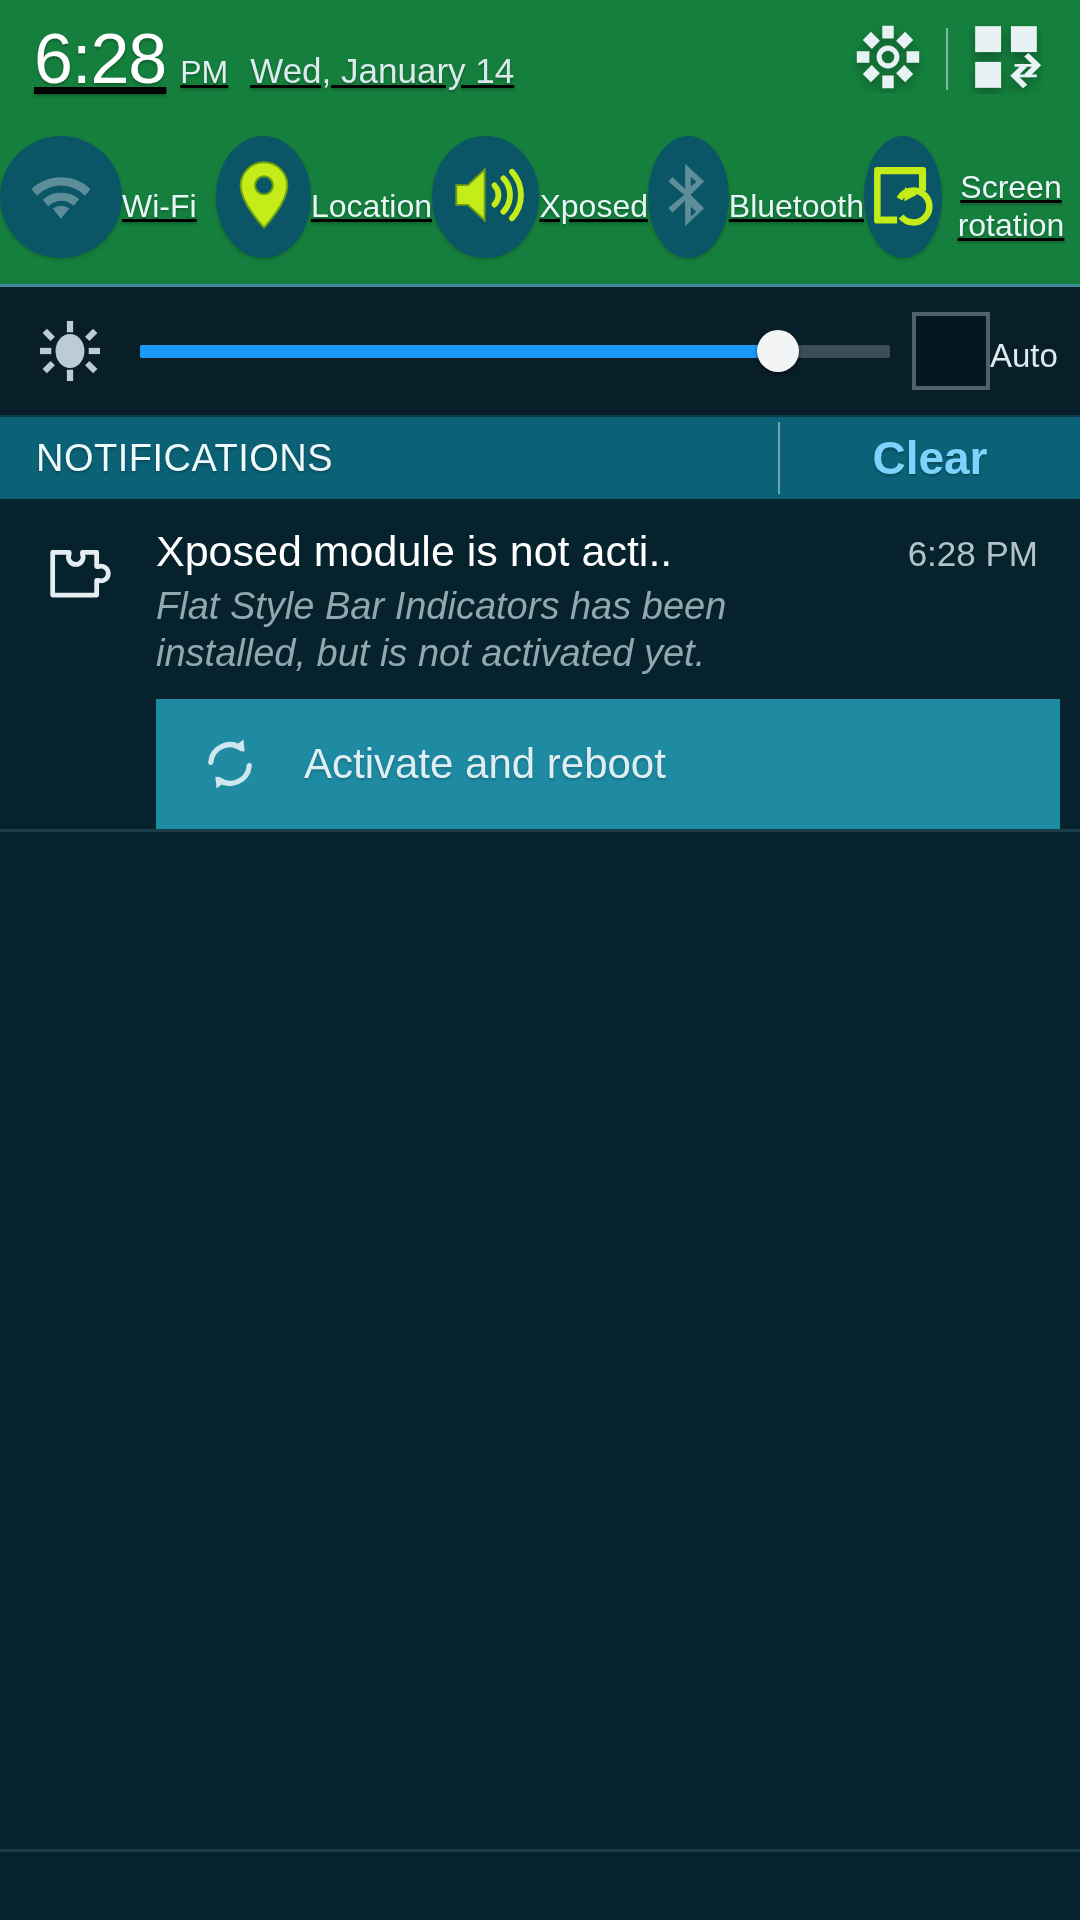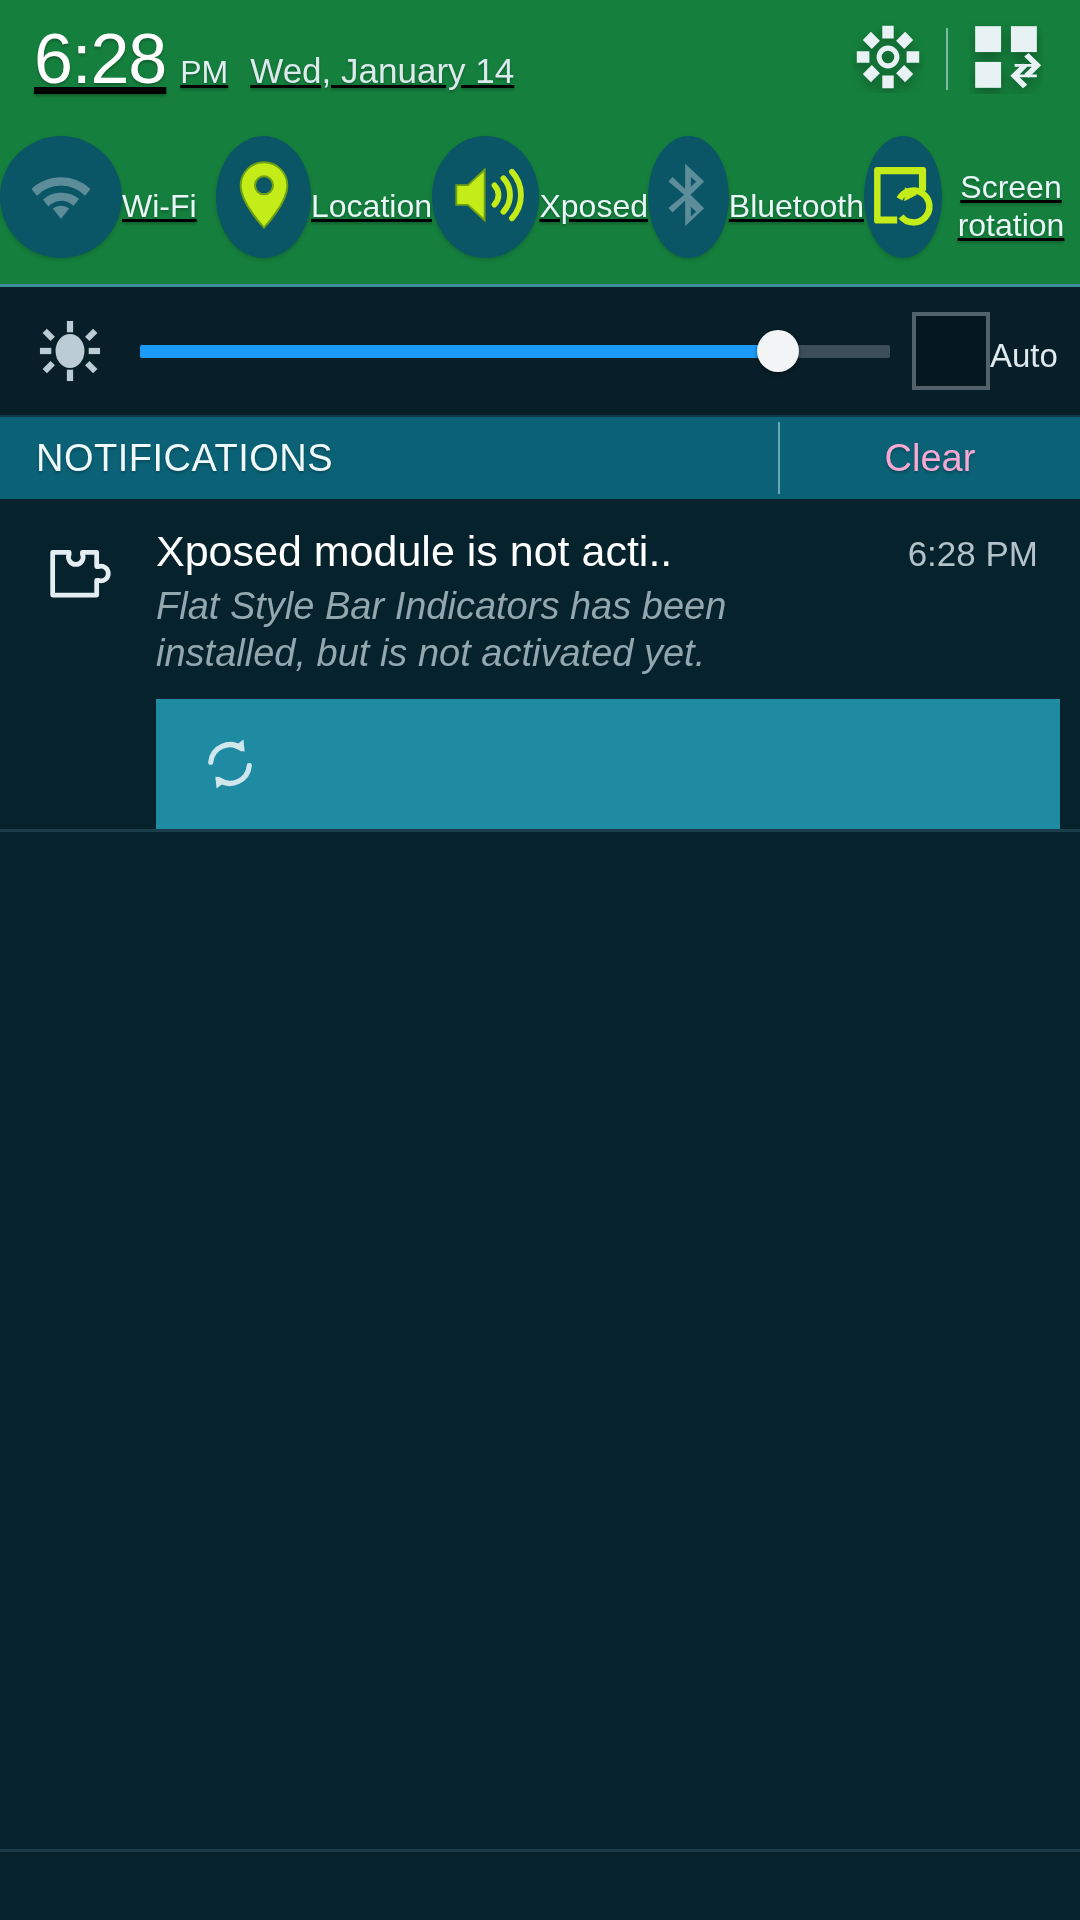--- a/index.html
+++ b/index.html
@@ -225,23 +225,23 @@
   }
   .notif-sep {
     width: 2px;
     height: 72px;
     background: rgba(205,232,238,.5);
   }
   .notif-clear {
     flex: 0 0 auto;
     width: 300px;
     text-align: center;
-    font-size: 38px;
-    color: #f9a8d4;
-    font-weight: 400;
+    font-size: 46px;
+    color: #7dd3fc;
+    font-weight: 700;
     text-shadow: 0 2px 3px rgba(0,0,0,.25);
   }
 
   
   .notif-list {
     flex: 1 1 auto;
     background: #06222d;
     position: relative;
   }
   .notif-item {
@@ -504,20 +504,21 @@
           <div class="action-icon">
             <svg width="66" height="66" viewBox="0 0 24 24">
               <g fill="none" stroke="#cfe6ec" stroke-width="1.9" stroke-linecap="round">
                 <path d="M5 11.4a7 7 0 0 1 11.2-5"></path>
                 <path d="M19 12.6a7 7 0 0 1-11.2 5"></path>
               </g>
               <path d="M16.9 3.1l.4 4.4-4.2-1.5z" fill="#cfe6ec"></path>
               <path d="M7.1 20.9l-.4-4.4 4.2 1.5z" fill="#cfe6ec"></path>
             </svg>
           </div>
+          <div class="action-label">Activate and reboot</div>
         </div>
       </div>
     </div>
 
     <div class="list-divider"></div>
     <div class="bottom-divider"></div>
   </div>
 
 </div>
 

